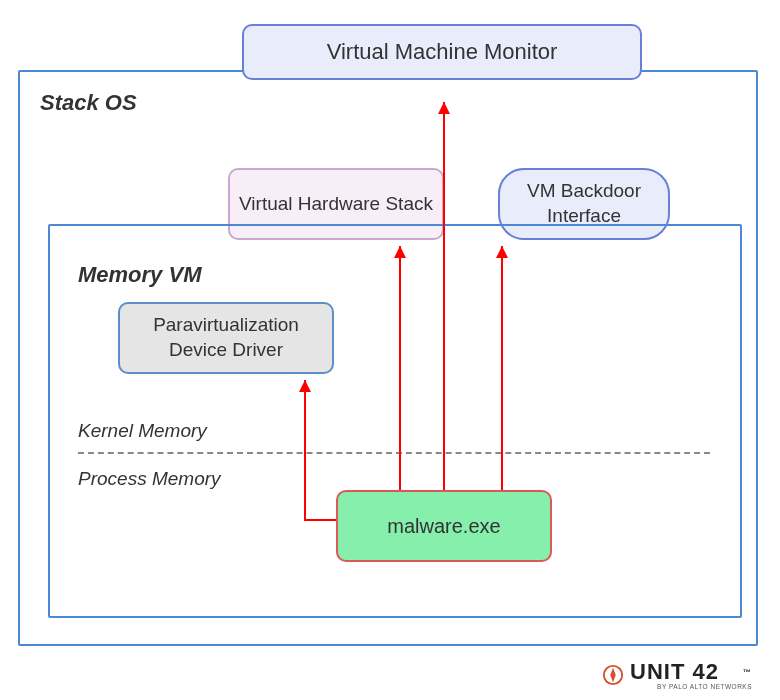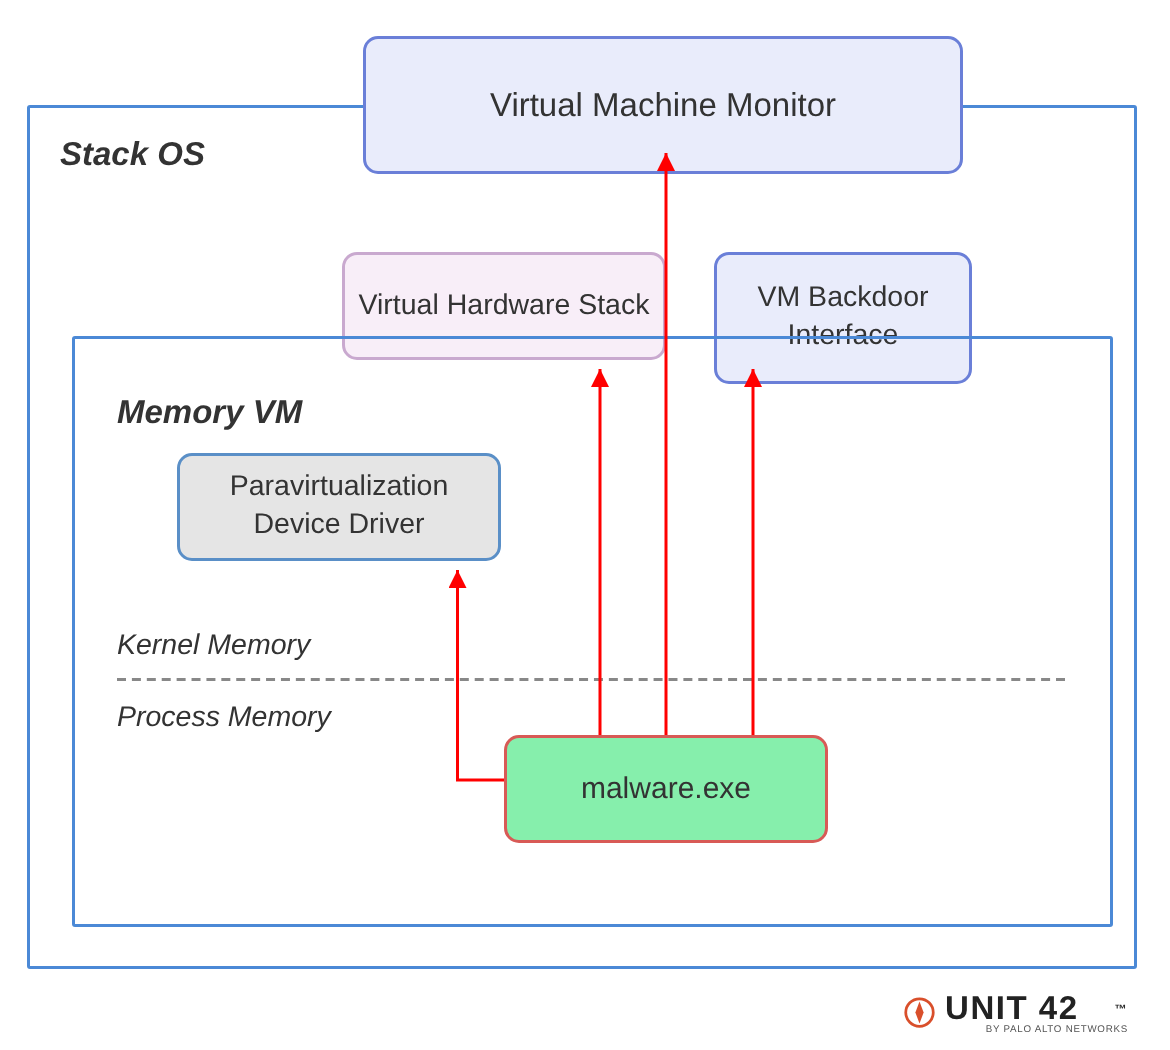--- a/index.html
+++ b/index.html
@@ -117,29 +117,29 @@
   }
 </style>
 </head>
 <body>
 
 <div class="canvas">
 
   <div class="container-box" style="left:18px; top:70px; width:740px; height:576px;"></div>
   <div class="container-label" style="left:40px; top:90px;">Stack OS</div>
 
-  <div class="box vmm" style="left:242px; top:24px; width:400px; height:92px;">
+  <div class="box vmm" style="left:242px; top:24px; width:400px; height:56px;">
     <span>Virtual Machine Monitor</span>
   </div>
 
   <div class="box vhs" style="left:228px; top:168px; width:216px; height:72px;">
     <span>Virtual Hardware Stack</span>
   </div>
 
-  <div class="box vmbi" style="left:476px; top:168px; width:172px; height:88px;">
+  <div class="box vmbi" style="left:498px; top:168px; width:172px; height:72px;border-radius:26px;">
     <span>VM Backdoor Interface</span>
   </div>
 
   <div class="container-box" style="left:48px; top:224px; width:694px; height:394px;"></div>
   <div class="container-label" style="left:78px; top:262px;">Memory VM</div>
 
   <div class="box pvdd" style="left:118px; top:302px; width:216px; height:72px;">
     <span>Paravirtualization Device Driver</span>
   </div>
 

